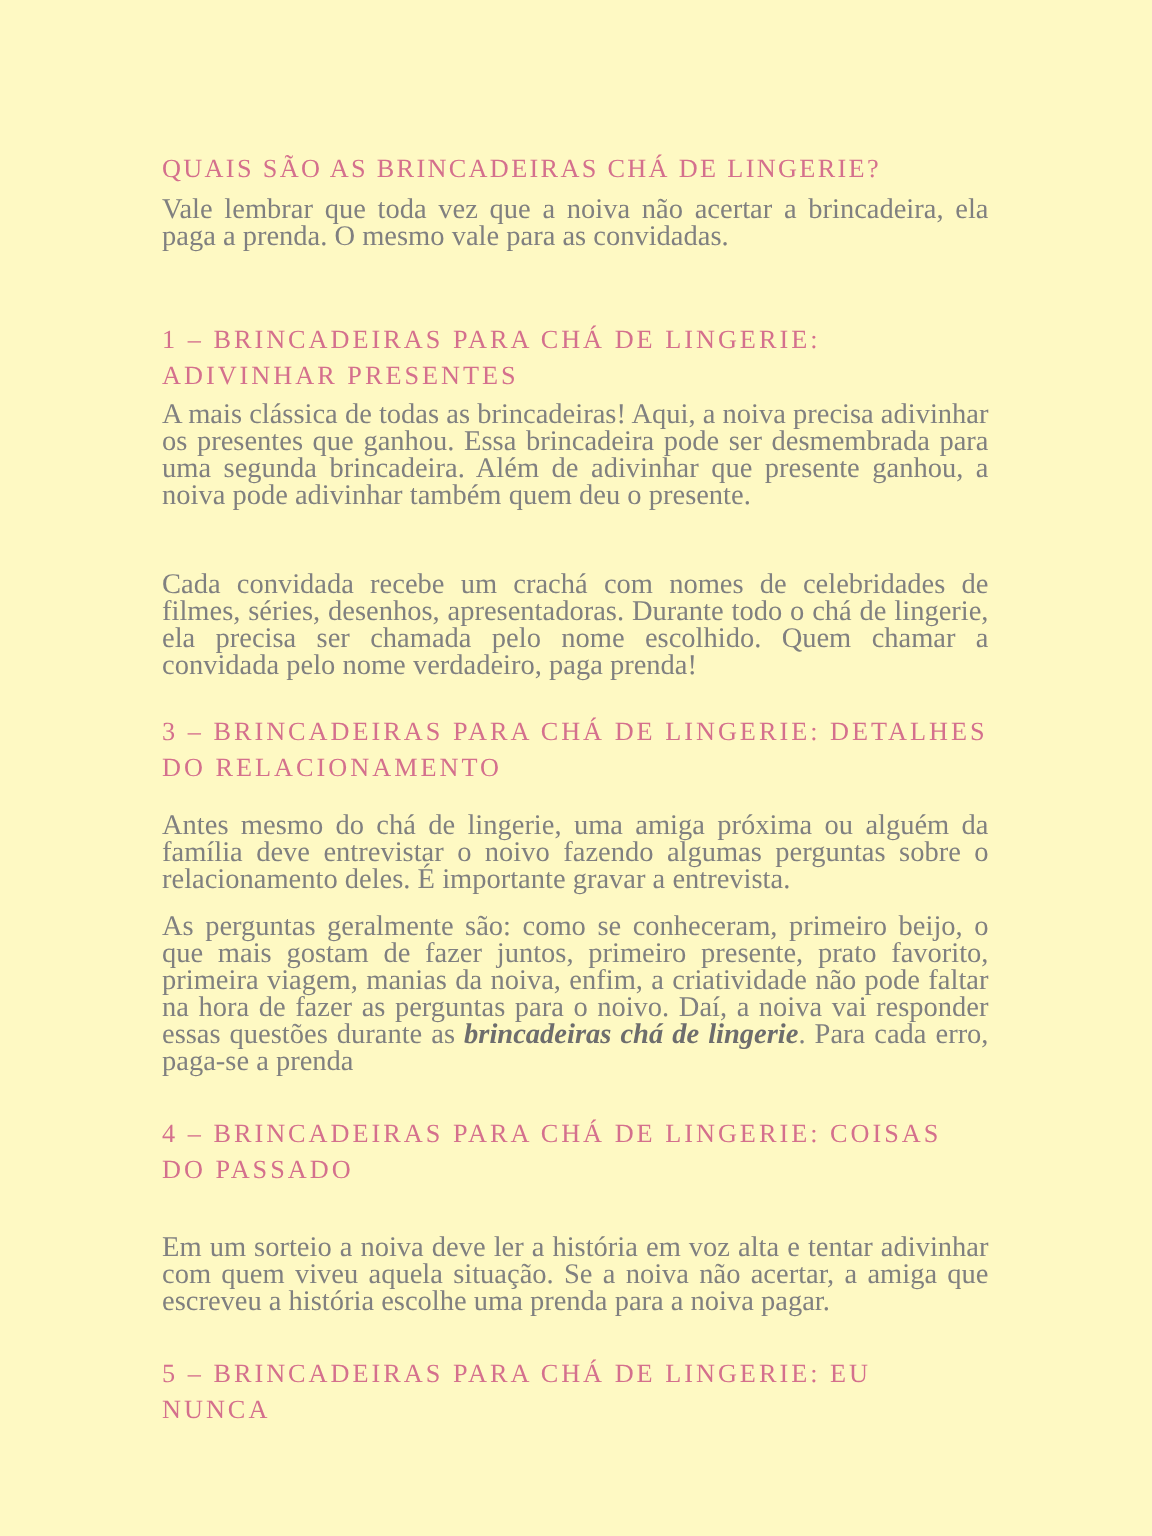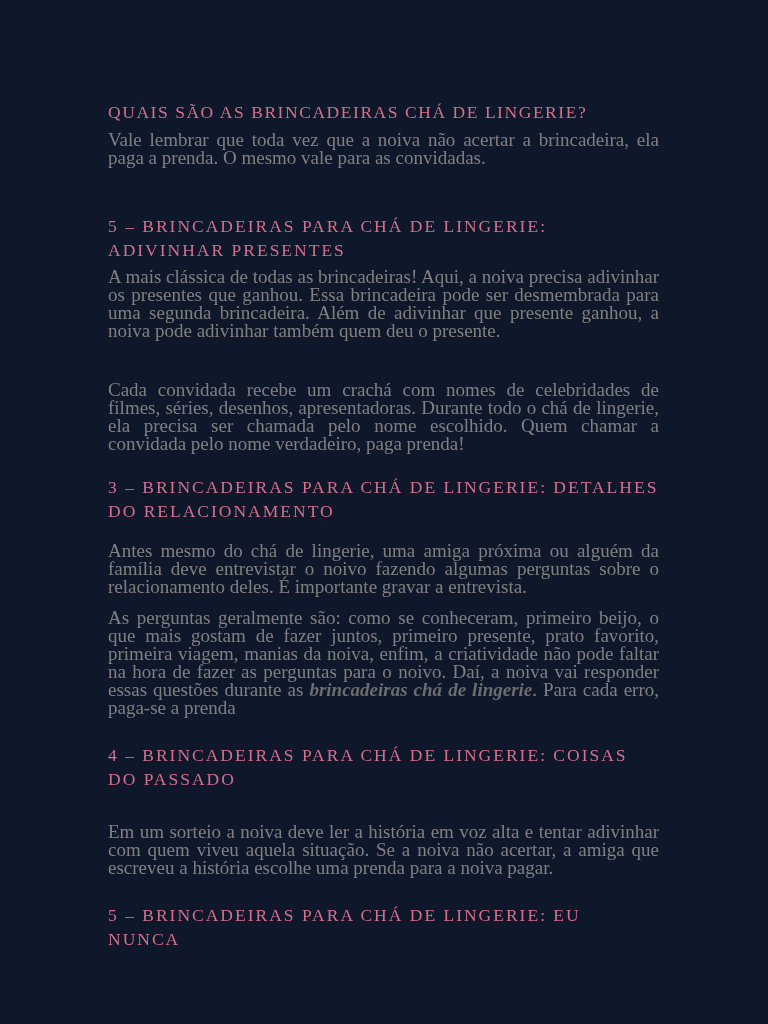--- a/index.html
+++ b/index.html
@@ -12,21 +12,21 @@
     background: #ffffff;
     font-family: "Liberation Serif", "DejaVu Serif", serif;
     -webkit-font-smoothing: antialiased;
     overflow: hidden;
   }
 
   .page {
     position: relative;
     width: 768px;
     height: 1024px;
-    background: #0f172a;
+    background: #fef9c3;
     box-sizing: border-box;
   }
 
   .content {
     position: absolute;
     left: 108px;
     top: 100px;
     width: 551px;
   }
 
@@ -86,21 +86,21 @@
 
     <h1 class="doc-title">QUAIS SÃO AS BRINCADEIRAS CHÁ DE LINGERIE?</h1>
 
     <div class="gap-title-para"></div>
 
     <p class="body-text">Vale lembrar que toda vez que a noiva não acertar a brincadeira, ela paga a prenda. O mesmo vale para as convidadas.</p>
 
     <div class="gap-para-section"></div>
 
     <section>
-      <h2 class="section-title">5 – BRINCADEIRAS PARA CHÁ DE LINGERIE: ADIVINHAR PRESENTES</h2>
+      <h2 class="section-title">1 – BRINCADEIRAS PARA CHÁ DE LINGERIE: ADIVINHAR PRESENTES</h2>
       <div class="gap-title-body"></div>
       <p class="body-text">A mais clássica de todas as brincadeiras! Aqui, a noiva precisa adivinhar os presentes que ganhou. Essa brincadeira pode ser desmembrada para uma segunda brincadeira. Além de adivinhar que presente ganhou, a noiva pode adivinhar também quem deu o presente.</p>
     </section>
 
     <div class="gap-section"></div>
 
     <section>
       <div class="gap-h2-body-wide"></div>
       <p class="body-text">Cada convidada recebe um crachá com nomes de celebridades de filmes, séries, desenhos, apresentadoras. Durante todo o chá de lingerie, ela precisa ser chamada pelo nome escolhido. Quem chamar a convidada pelo nome verdadeiro, paga prenda!</p>
     </section>

